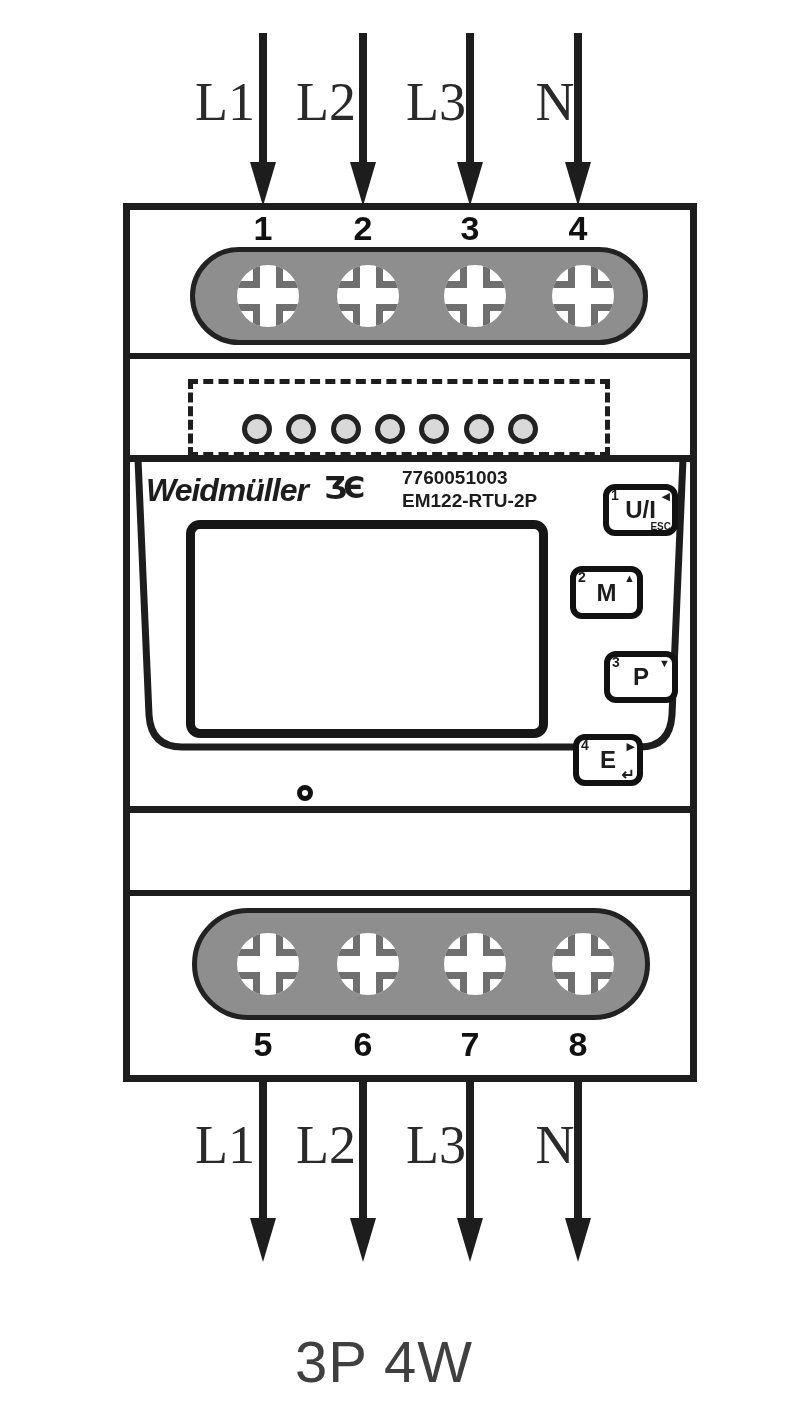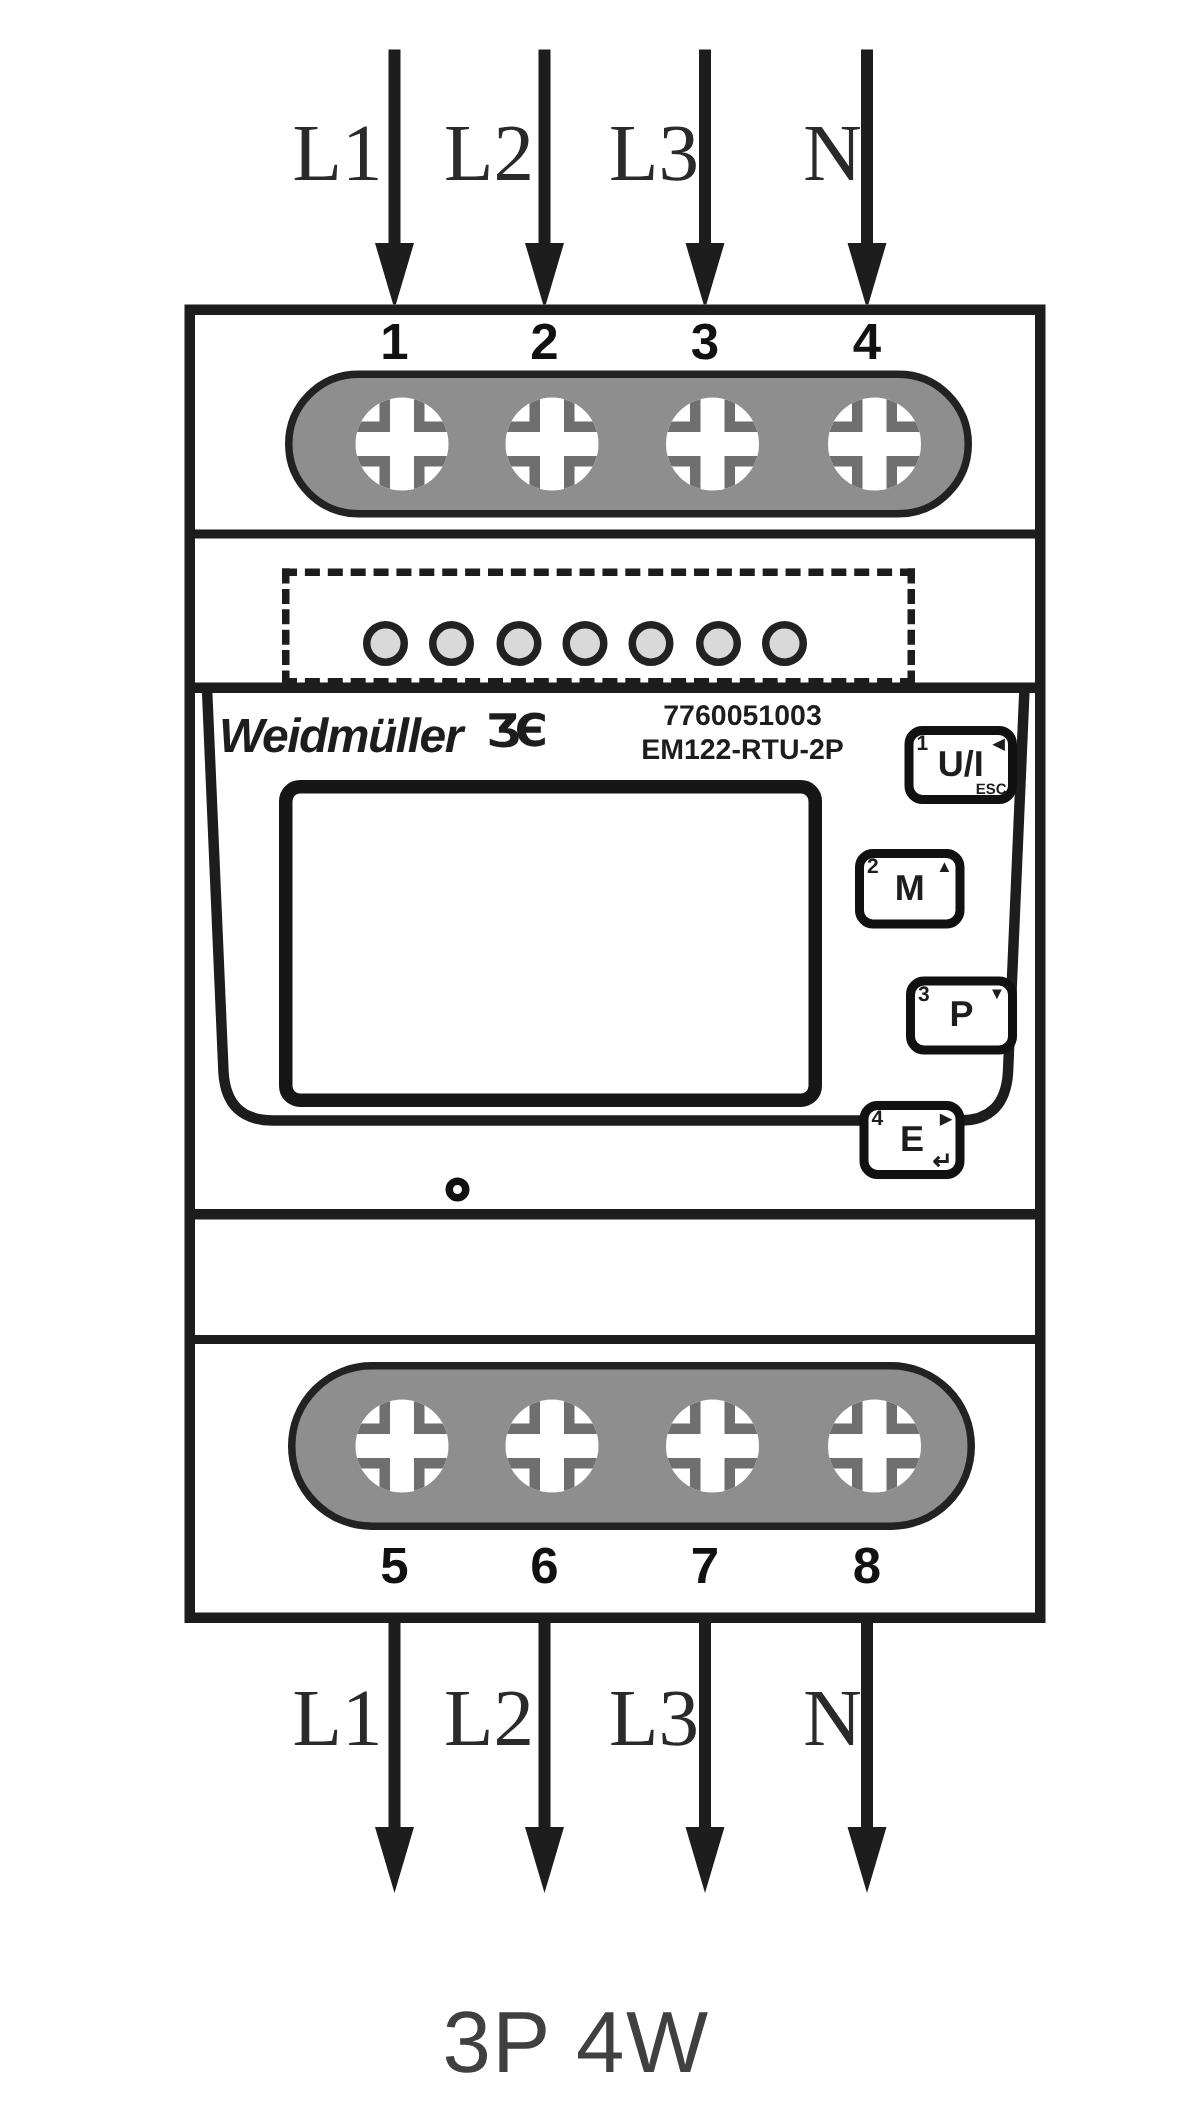--- a/index.html
+++ b/index.html
@@ -46,21 +46,21 @@
                border:5px dashed #1d1d1d; }
   .led { position:absolute; width:30px; height:30px; border-radius:50%;
          background:#d9d9d9; border:5px solid #222222; }
 
   
   .face-svg { position:absolute; left:130px; top:455px; z-index:1; }
   .brand { position:absolute; left:146px; top:472px; font-size:32px; font-weight:bold;
            font-style:italic; letter-spacing:-1px; z-index:2;text-align:right; }
   .brand-mark { position:absolute; left:324px; top:470px; font-family:"DejaVu Sans", sans-serif;
                 font-size:30px; font-weight:bold; letter-spacing:-4px; z-index:2; }
-  .partinfo { position:absolute; left:402px; top:466px; width:186px; text-align:center;
+  .partinfo { position:absolute; left:402px; top:466px; width:186px; 
               font-size:19px; font-weight:bold; line-height:23px; z-index:2; }
   .lcd { position:absolute; left:186px; top:520px; width:362px; height:218px;
          border:9px solid #161616; border-radius:14px; background:#ffffff; z-index:2; }
 
   .key { position:absolute; background:#ffffff; border:6px solid #111111; border-radius:12px;
          z-index:3; display:flex; align-items:center; justify-content:center; }
   .key .main { font-size:24px; font-weight:bold; line-height:1; }
   .key .idx  { position:absolute; top:-2px; left:2px; font-size:14px; font-weight:bold; line-height:1; }
   .key .tri  { position:absolute; top:1px; right:2px; font-size:11px; line-height:1; }
   .key .sub  { position:absolute; bottom:-2px; right:1px; font-size:10px; font-weight:bold; line-height:1; }

